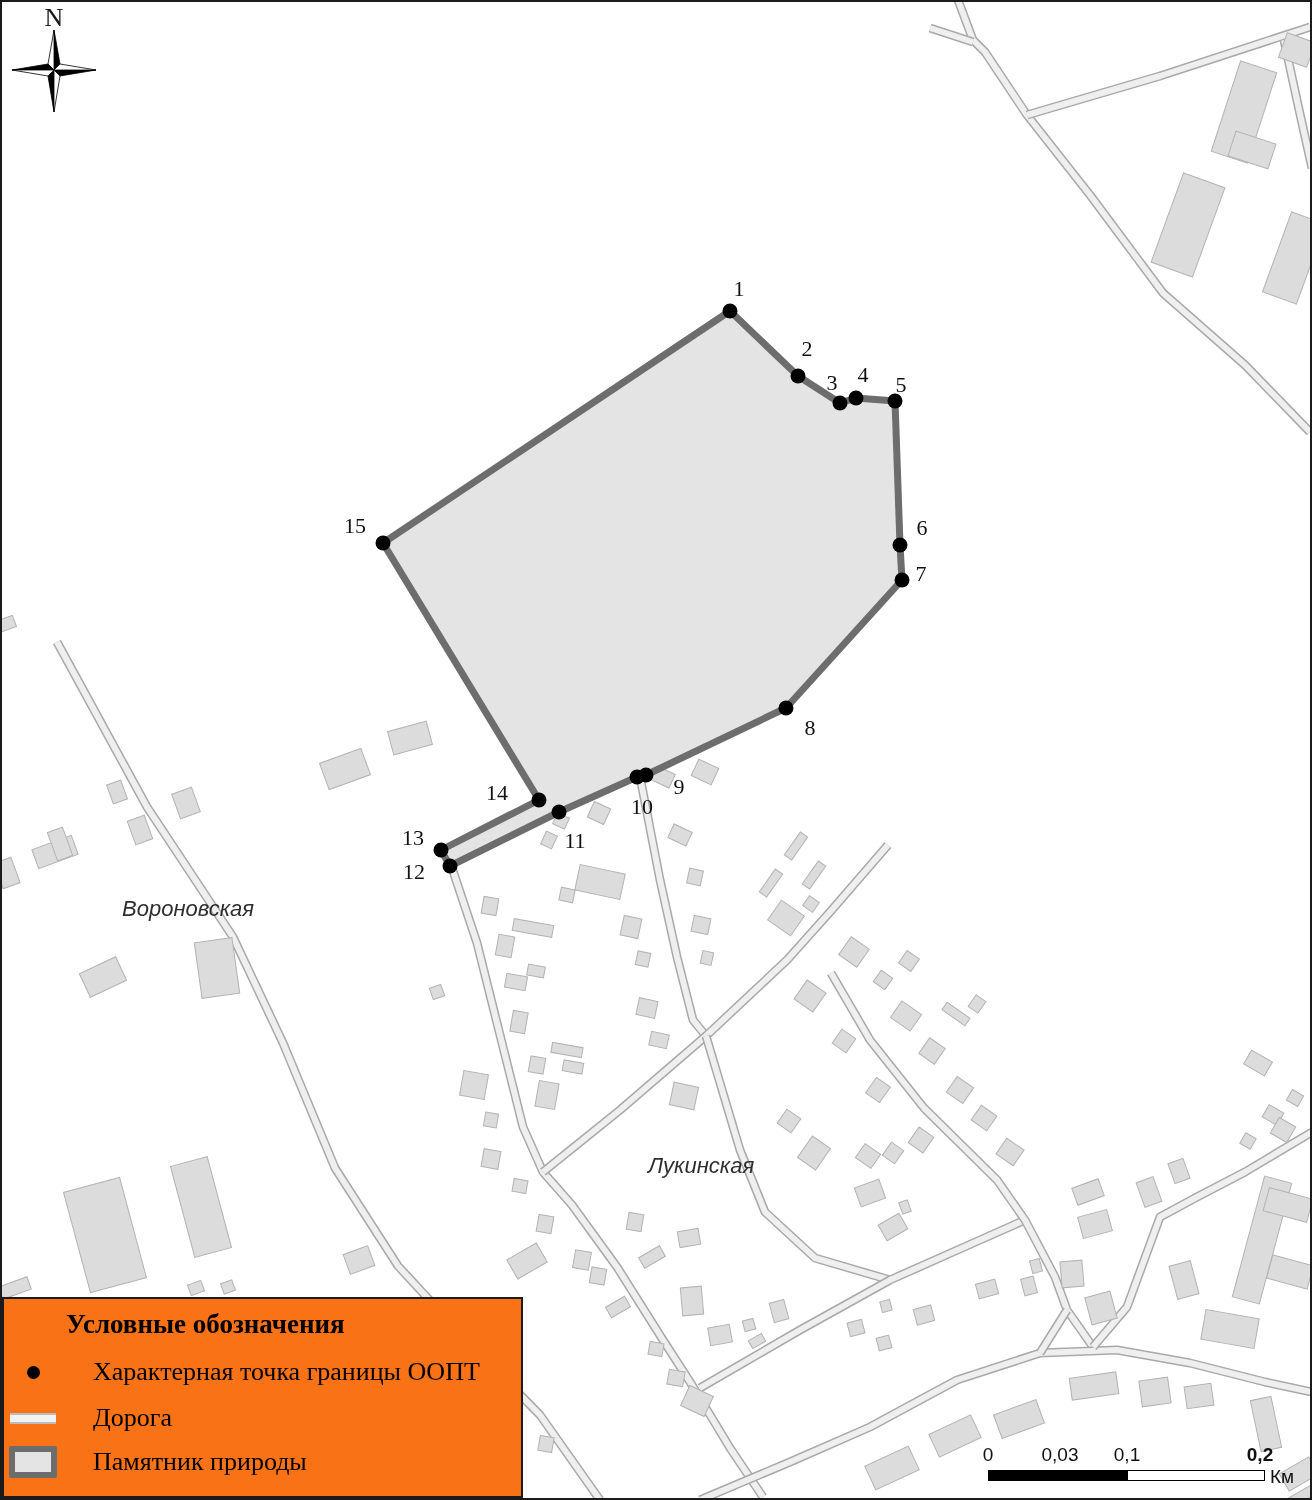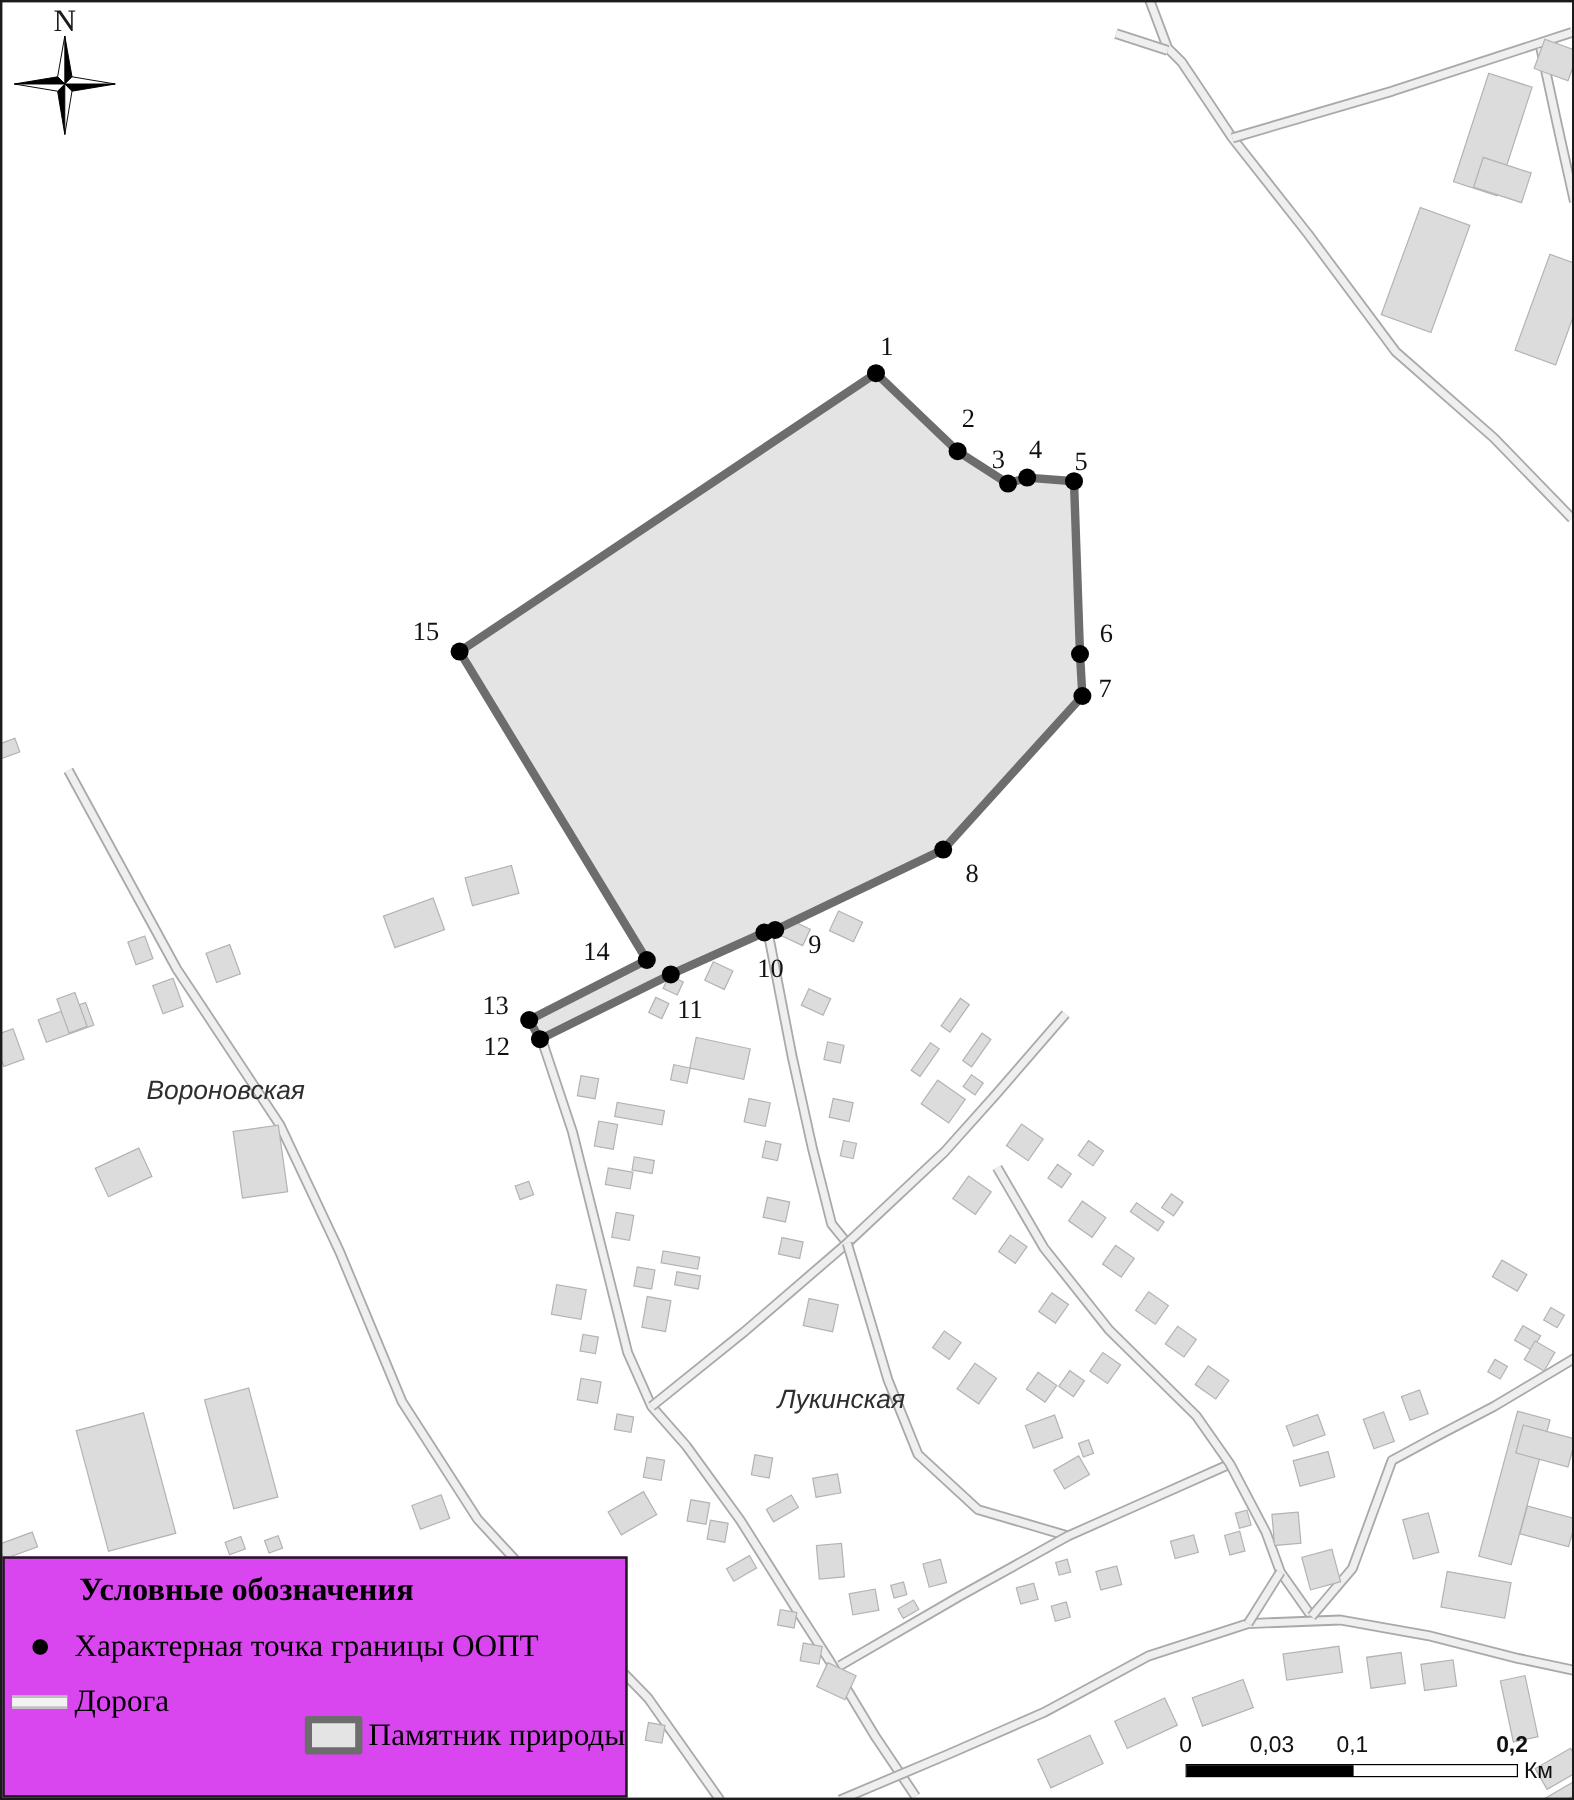--- a/index.html
+++ b/index.html
@@ -1,25 +1,25 @@
 <!DOCTYPE html>
 <html><head>
 <meta charset="utf-8">
 <style>
   html,body{margin:0;padding:0;background:#fff;}
   #page{position:relative;width:1312px;height:1500px;background:#ffffff;overflow:hidden;
         font-family:"Liberation Serif",serif;}
   #mapsvg{position:absolute;left:0;top:0;}
   #frame{position:absolute;left:0;top:0;right:0;bottom:0;border:2px solid #1b1b1b;pointer-events:none;}
   
-  #legend{position:absolute;left:2px;top:1297px;width:521px;height:201px;background:#d946ef;
+  #legend{position:absolute;left:2px;top:1297px;width:521px;height:201px;background:#f97316;
           border:2px solid #1b1b1b;box-sizing:border-box;}
   #legend .title{position:absolute;left:62px;top:10px;font-size:27px;font-weight:bold;color:#000;}
-  .leg-row{position:absolute;left:0;width:100%;height:34px;display:flex;align-items:center;}
-  #leg-row-1{top:56px;} #leg-row-2{top:102px;text-align:center;} #leg-row-3{top:130px;justify-content:flex-end;}
+  .leg-row{position:absolute;left:0;width:100%;height:34px;display:flex;align-items:center;gap:31px;}
+  #leg-row-1{top:56px;} #leg-row-2{top:102px;text-align:center;} #leg-row-3{top:146px;}
   .leg-sym{width:58px;display:flex;justify-content:center;align-items:center;flex:0 0 58px;}
   .leg-label{font-size:26px;color:#000;}
   .dot-sym{width:13px;height:13px;border-radius:50%;background:#000;}
   .road-sym{width:46px;height:7px;background:#f2f2f2;border-top:2px solid #bdbdbd;border-bottom:2px solid #bdbdbd;}
   .area-sym{width:36px;height:20px;background:#e4e4e4;border:6px solid #6d6d6d;border-radius:2px;}
   
   #scalebar{position:absolute;left:988px;top:1444px;width:320px;height:46px;
             font-family:"Liberation Sans",sans-serif;font-size:19px;color:#111;}
   .sb-tick{position:absolute;top:0;transform:translateX(-50%);white-space:nowrap;}
   #sb-bar{position:absolute;left:0;top:26px;width:275px;height:9px;border:1.5px solid #000;

